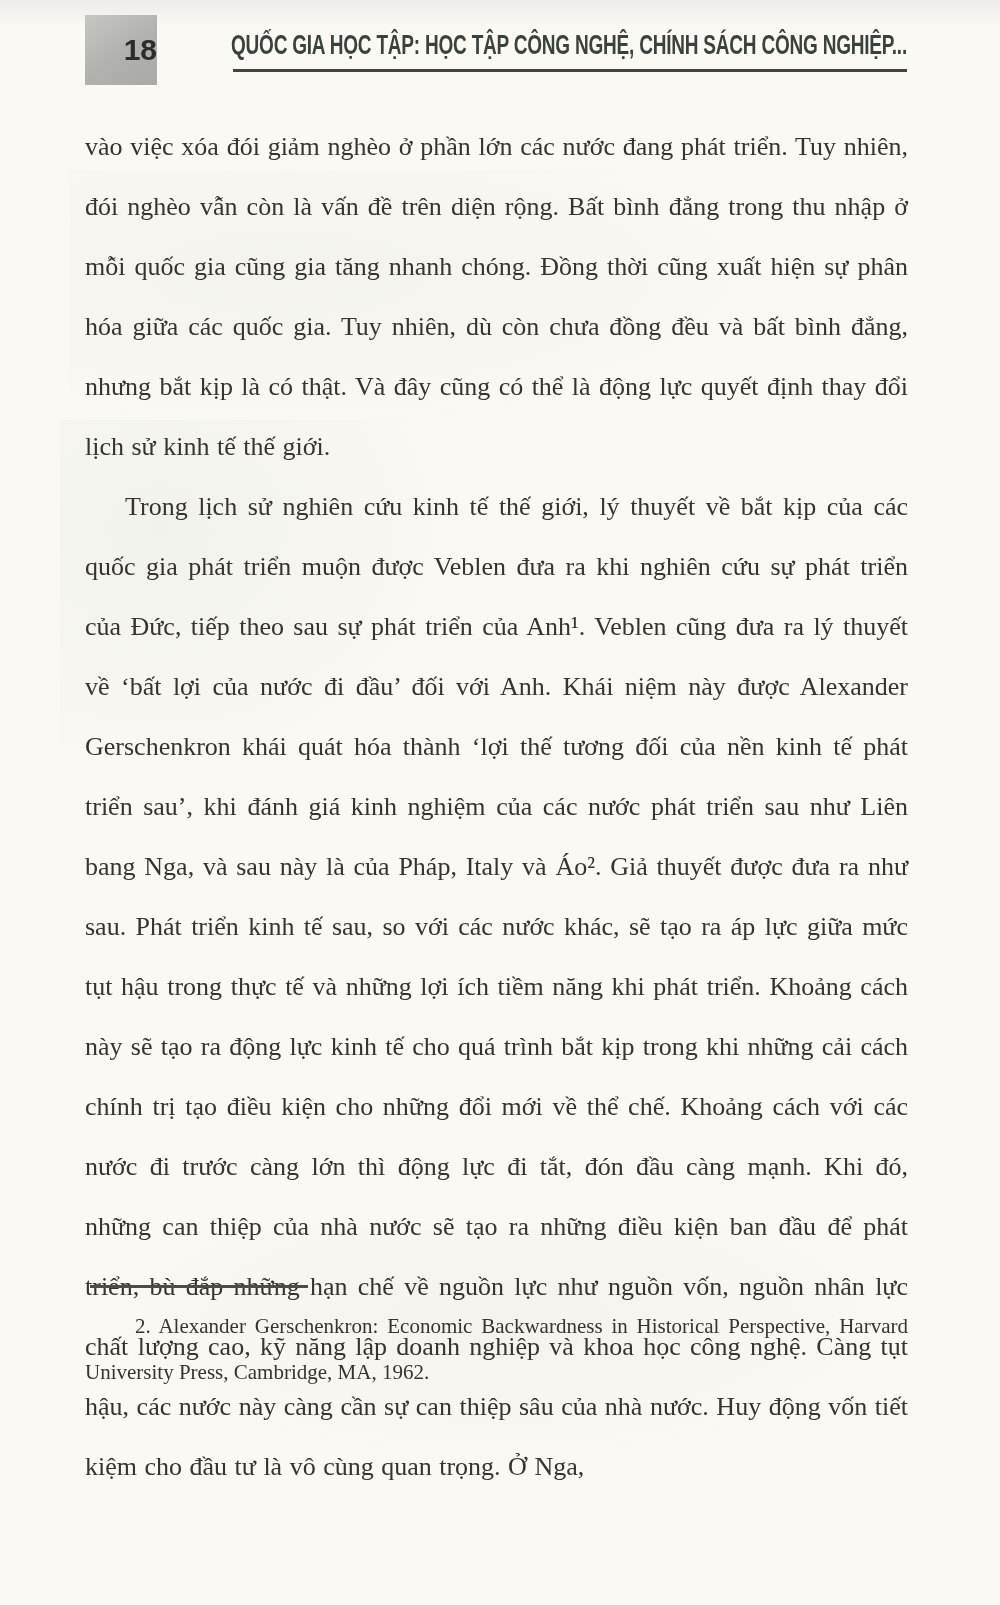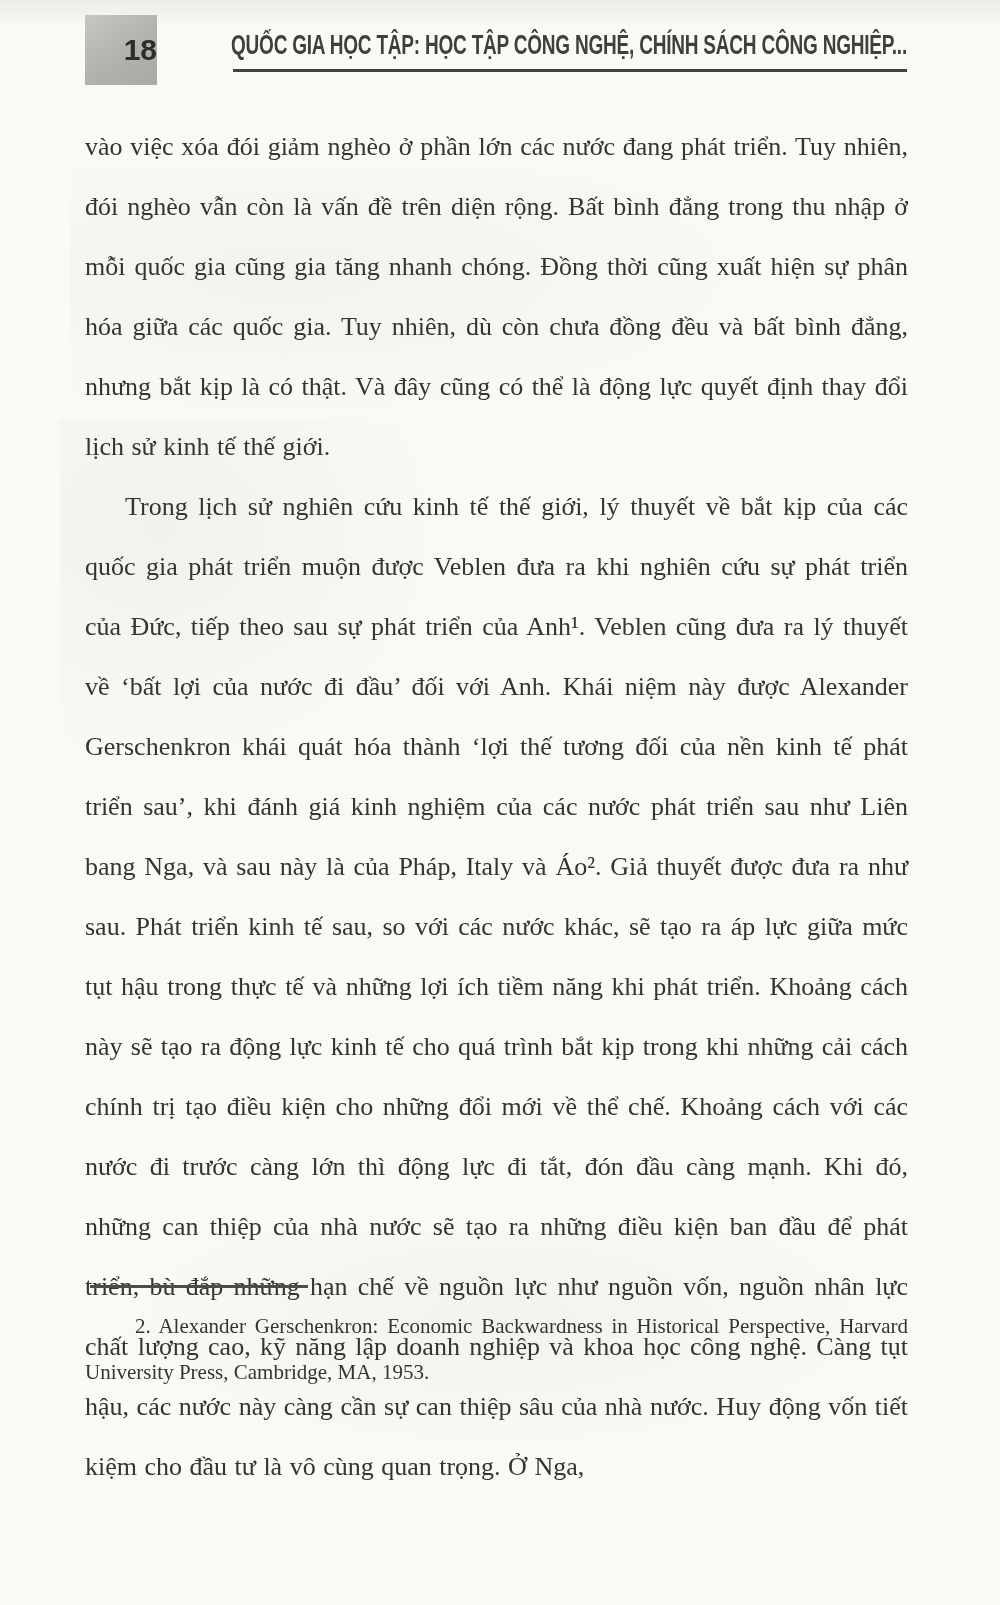--- a/index.html
+++ b/index.html
@@ -91,16 +91,16 @@
   <div class="title-rule"></div>
 
   <main class="body-text">
     <p class="para">vào việc xóa đói giảm nghèo ở phần lớn các nước đang phát triển. Tuy nhiên, đói nghèo vẫn còn là vấn đề trên diện rộng. Bất bình đẳng trong thu nhập ở mỗi quốc gia cũng gia tăng nhanh chóng. Đồng thời cũng xuất hiện sự phân hóa giữa các quốc gia. Tuy nhiên, dù còn chưa đồng đều và bất bình đẳng, nhưng bắt kịp là có thật. Và đây cũng có thể là động lực quyết định thay đổi lịch sử kinh tế thế giới.</p>
     <p class="para indent">Trong lịch sử nghiên cứu kinh tế thế giới, lý thuyết về bắt kịp của các quốc gia phát triển muộn được Veblen đưa ra khi nghiên cứu sự phát triển của Đức, tiếp theo sau sự phát triển của Anh¹. Veblen cũng đưa ra lý thuyết về ‘bất lợi của nước đi đầu’ đối với Anh. Khái niệm này được Alexander Gerschenkron khái quát hóa thành ‘lợi thế tương đối của nền kinh tế phát triển sau’, khi đánh giá kinh nghiệm của các nước phát triển sau như Liên bang Nga, và sau này là của Pháp, Italy và Áo². Giả thuyết được đưa ra như sau. Phát triển kinh tế sau, so với các nước khác, sẽ tạo ra áp lực giữa mức tụt hậu trong thực tế và những lợi ích tiềm năng khi phát triển. Khoảng cách này sẽ tạo ra động lực kinh tế cho quá trình bắt kịp trong khi những cải cách chính trị tạo điều kiện cho những đổi mới về thể chế. Khoảng cách với các nước đi trước càng lớn thì động lực đi tắt, đón đầu càng mạnh. Khi đó, những can thiệp của nhà nước sẽ tạo ra những điều kiện ban đầu để phát triển, bù đắp những hạn chế về nguồn lực như nguồn vốn, nguồn nhân lực chất lượng cao, kỹ năng lập doanh nghiệp và khoa học công nghệ. Càng tụt hậu, các nước này càng cần sự can thiệp sâu của nhà nước. Huy động vốn tiết kiệm cho đầu tư là vô cùng quan trọng. Ở Nga,</p>
   </main>
 
   <div class="fn-rule"></div>
 
   <section class="footnotes">
-    <p class="fn">2. Alexander Gerschenkron: Economic Backwardness in Historical Perspective, Harvard University Press, Cambridge, MA, 1953.</p>
+    <p class="fn">2. Alexander Gerschenkron: Economic Backwardness in Historical Perspective, Harvard University Press, Cambridge, MA, 1962.</p>
   </section>
 
 </div>
 
 </body></html>

